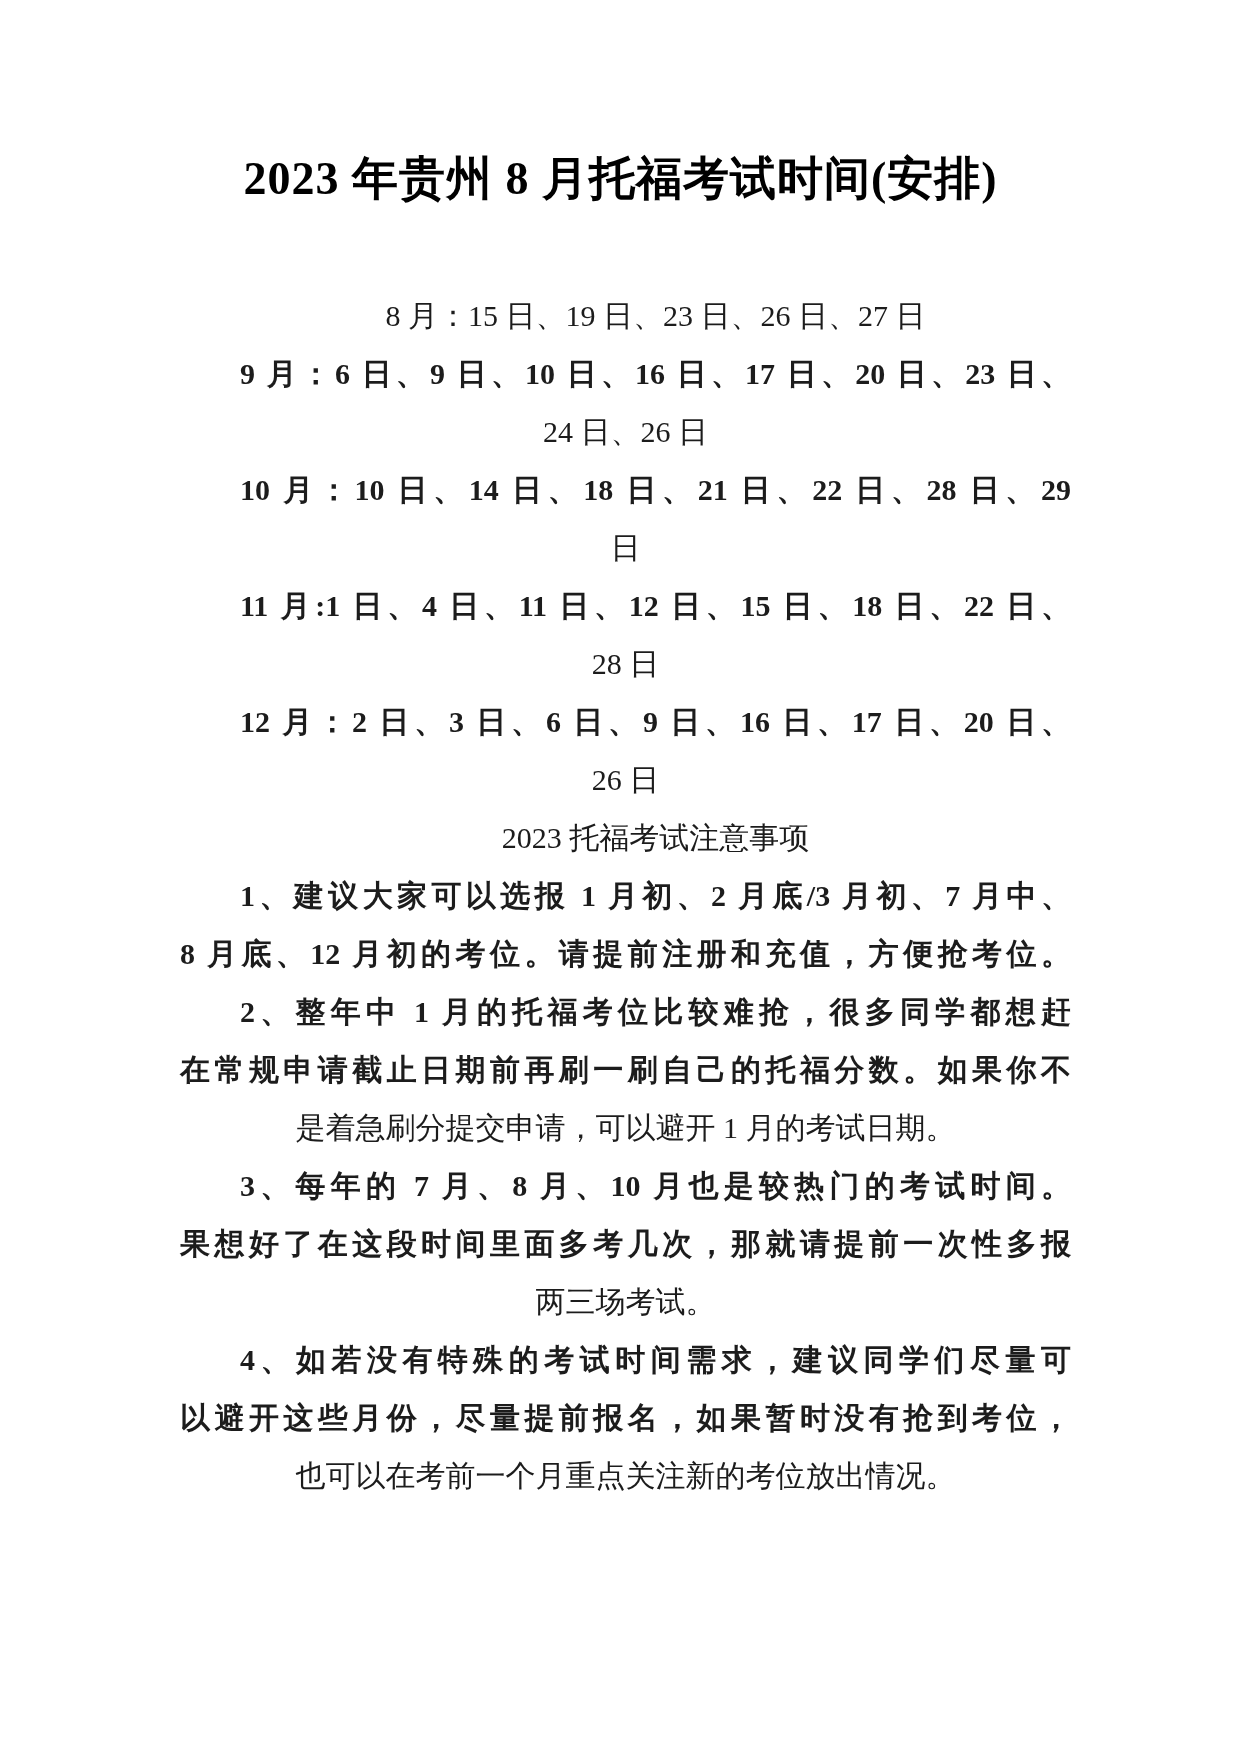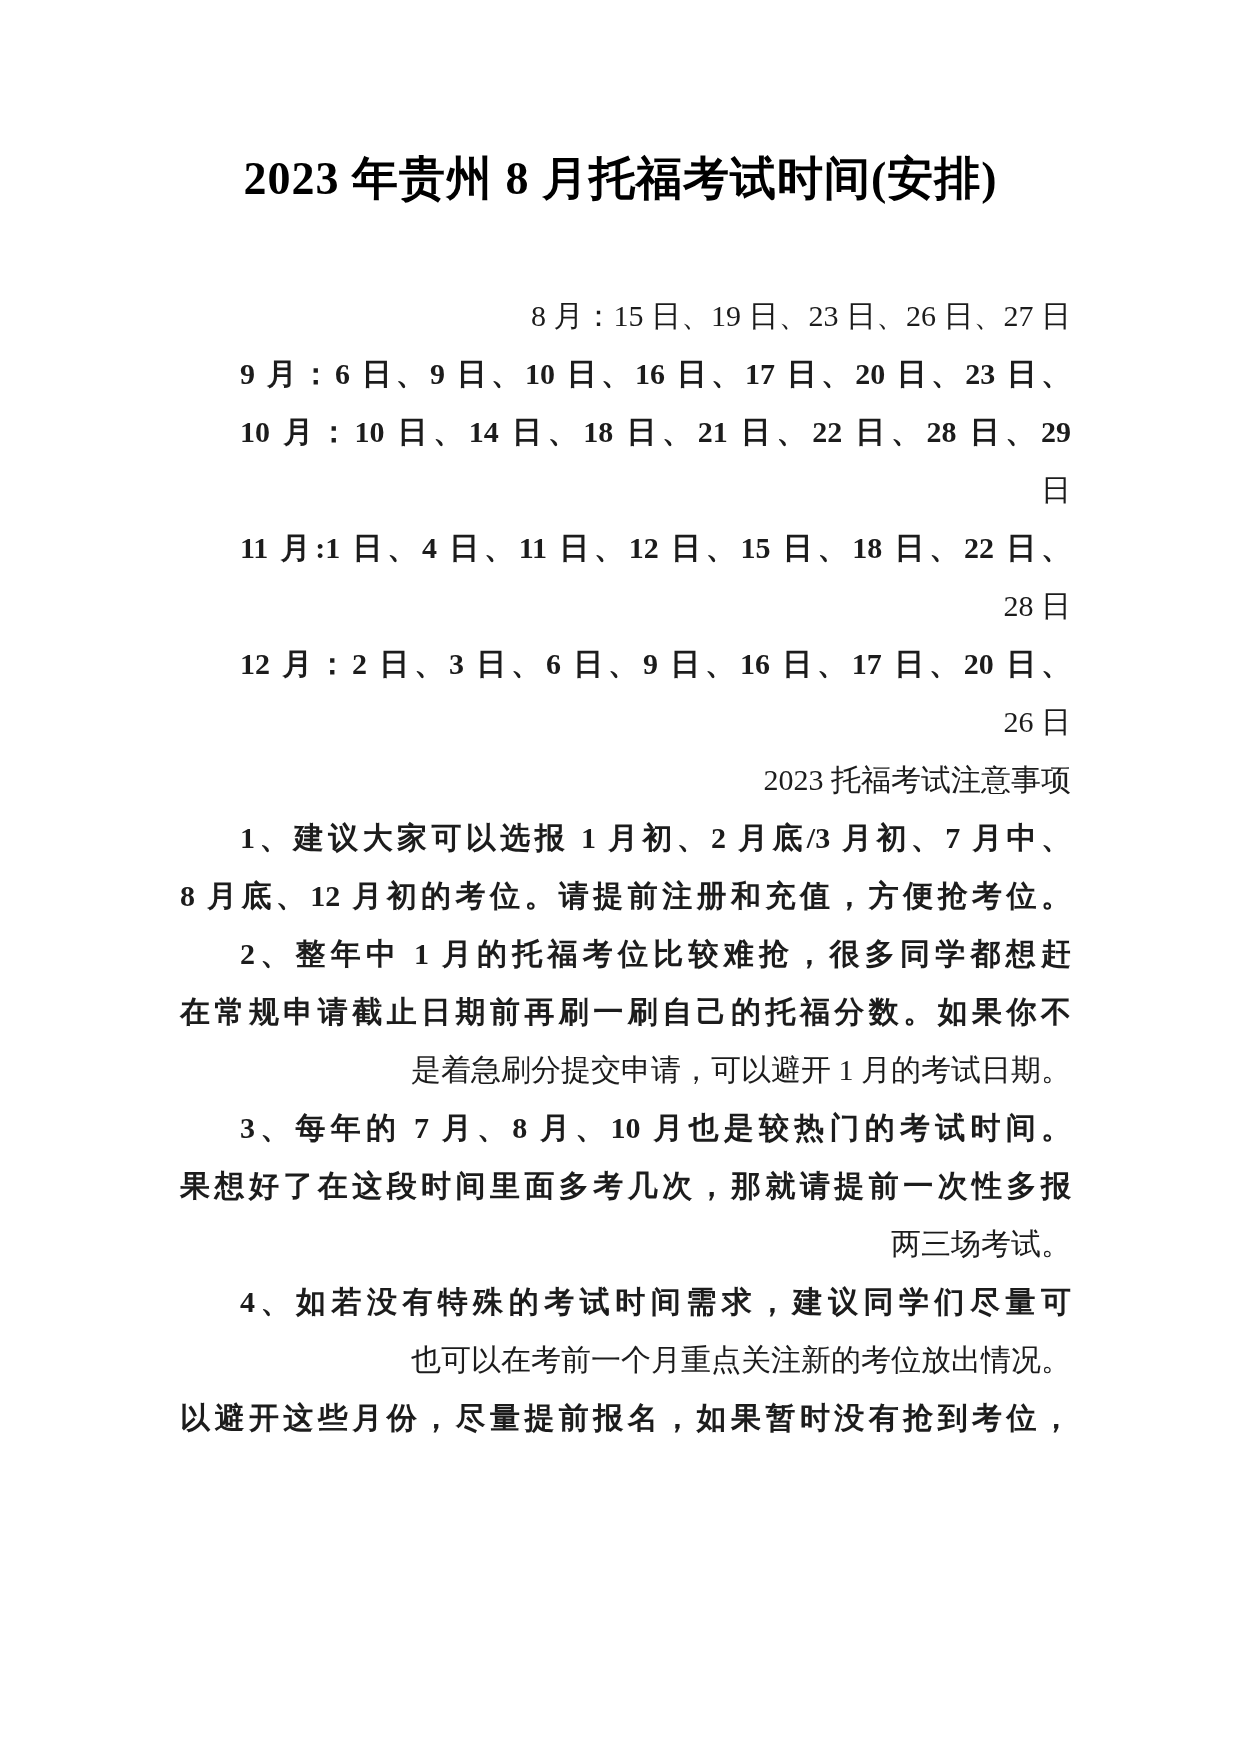--- a/index.html
+++ b/index.html
@@ -28,21 +28,21 @@
     letter-spacing: 1px;
   }
   .doc-body {
     margin: 77px 170px 0 180px; 
   }
   .line {
     font-size: 30px;
     line-height: 58px;
     min-height: 58px;
     white-space: normal;
-    text-align: right;
+    text-align: center;
   }
   .line.indent {
     text-indent: 2em;
   }
   .line.justify {
     text-align: justify;
     text-align-last: justify;
     text-justify: inter-character;
     font-weight: bold;
   }
@@ -50,33 +50,34 @@
 </head>
 <body>
 
 <div class="page">
 
   <h1 class="doc-title">2023 年贵州 8 月托福考试时间(安排)</h1>
 
   <div class="doc-body">
     <div class="line indent">8 月：15 日、19 日、23 日、26 日、27 日</div>
     <div class="line indent justify">9 月：6 日、9 日、10 日、16 日、17 日、20 日、23 日、</div>
+    <div class="line">24 日、26 日</div>
     <div class="line indent justify">10 月：10 日、14 日、18 日、21 日、22 日、28 日、29</div>
     <div class="line">日</div>
     <div class="line indent justify">11 月:1 日、4 日、11 日、12 日、15 日、18 日、22 日、</div>
     <div class="line">28 日</div>
     <div class="line indent justify">12 月：2 日、3 日、6 日、9 日、16 日、17 日、20 日、</div>
     <div class="line">26 日</div>
     <div class="line indent">2023 托福考试注意事项</div>
     <div class="line indent justify">1、建议大家可以选报 1 月初、2 月底/3 月初、7 月中、</div>
     <div class="line justify">8 月底、12 月初的考位。请提前注册和充值，方便抢考位。</div>
     <div class="line indent justify">2、整年中 1 月的托福考位比较难抢，很多同学都想赶</div>
     <div class="line justify">在常规申请截止日期前再刷一刷自己的托福分数。如果你不</div>
     <div class="line">是着急刷分提交申请，可以避开 1 月的考试日期。</div>
     <div class="line indent justify">3、每年的 7 月、8 月、10 月也是较热门的考试时间。</div>
     <div class="line justify">果想好了在这段时间里面多考几次，那就请提前一次性多报</div>
     <div class="line">两三场考试。</div>
     <div class="line indent justify">4、如若没有特殊的考试时间需求，建议同学们尽量可</div>
+    <div class="line justify">以避开这些月份，尽量提前报名，如果暂时没有抢到考位，</div>
     <div class="line">也可以在考前一个月重点关注新的考位放出情况。</div>
-    <div class="line justify">以避开这些月份，尽量提前报名，如果暂时没有抢到考位，</div>
   </div>
 
 </div>
 
 </body></html>

